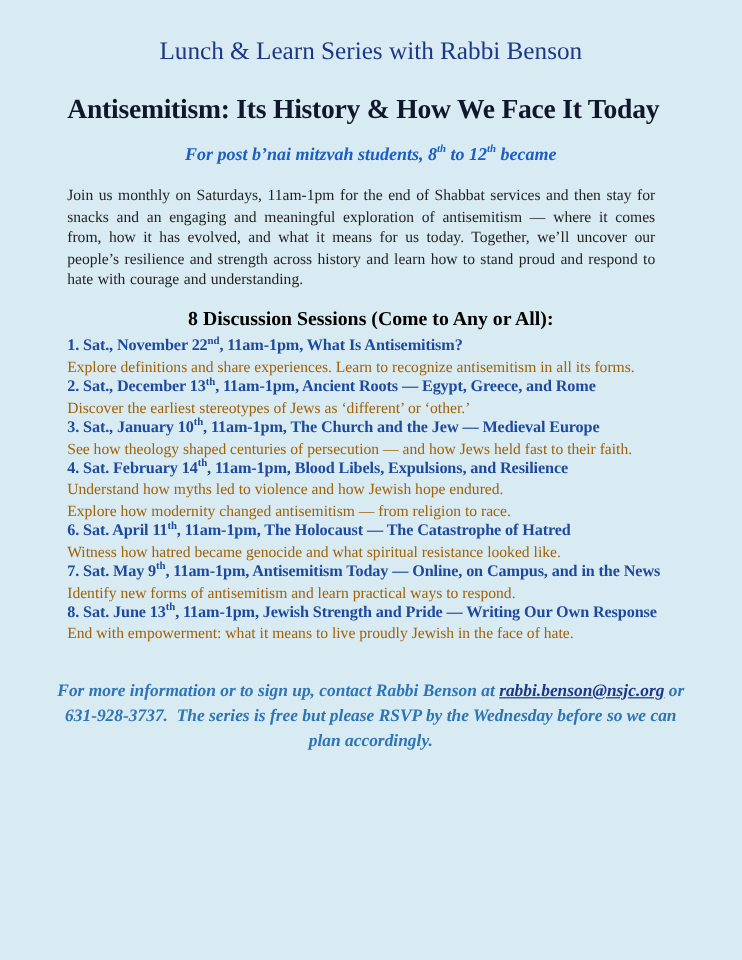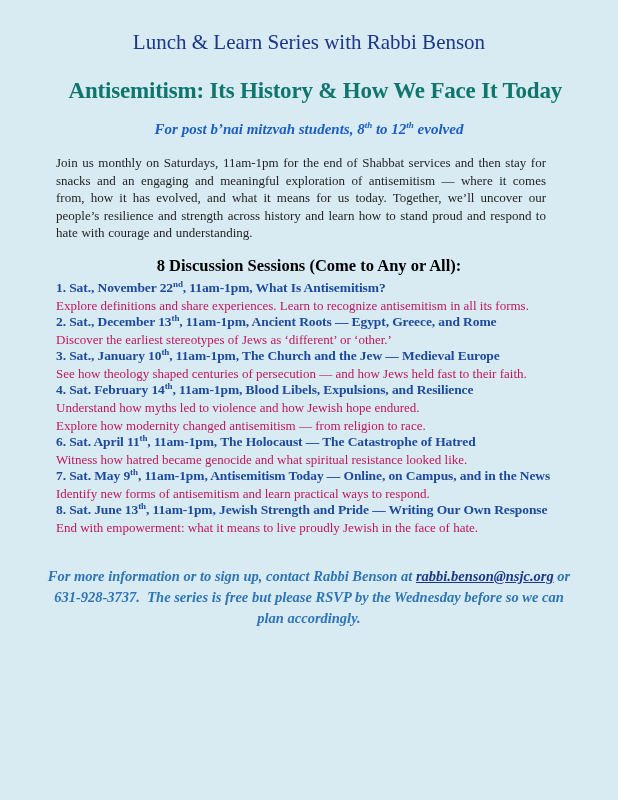--- a/index.html
+++ b/index.html
@@ -20,24 +20,24 @@
   }
   .title1 {
     margin: 0;
     text-align: center;
     font-size: 21px;
     font-weight: normal;
     color: #1b3787;
   }
   .title2 {
     margin: 23px 0 0 0;
-    text-align: right;
+    text-align: left;
     font-size: 23px;
     font-weight: bold;
-    color: #0f766e;
+    color: #0f172a;
     letter-spacing: -0.2px;
   }
   .subtitle {
     margin-top: 17px;
     text-align: center;
     font-size: 15px;
     font-weight: bold;
     font-style: italic;
     color: #1b5ec4;
   }
@@ -67,21 +67,21 @@
   }
   .session-title {
     font-size: 13.5px;
     font-weight: bold;
     color: #1d4a9d;
     letter-spacing: -0.1px;
   }
   .session-desc {
     margin-top: 2px;
     font-size: 13px;
-    color: #be185d;
+    color: #a16207;
   }
   .footer {
     margin: 30px -16px 0 -16px;
     text-align: center;
     font-size: 14.5px;
     font-weight: bold;
     font-style: italic;
     color: #2e75b6;
     line-height: 21px;
   }
@@ -93,21 +93,21 @@
 </style>
 </head>
 <body>
 
 <div class="flyer">
 
   <h1 class="title1">Lunch &amp; Learn Series with Rabbi Benson</h1>
 
   <h1 class="title2">Antisemitism: Its History &amp; How We Face It Today</h1>
 
-  <div class="subtitle"><span>For post b’nai mitzvah students, 8</span><sup>th</sup><span> to 12</span><sup>th</sup><span> evolved</span></div>
+  <div class="subtitle"><span>For post b’nai mitzvah students, 8</span><sup>th</sup><span> to 12</span><sup>th</sup><span> became</span></div>
 
   <p class="intro">Join us monthly on Saturdays, 11am-1pm for the end of Shabbat services and then stay for snacks and an engaging and meaningful exploration of antisemitism — where it comes from, how it has evolved, and what it means for us today. Together, we’ll uncover our people’s resilience and strength across history and learn how to stand proud and respond to hate with courage and understanding.</p>
 
   <h2 class="sessions-heading">8 Discussion Sessions (Come to Any or All):</h2>
 
   <div class="sessions">
 
     <div class="session">
       <div class="session-title"><span>1. Sat., November 22</span><sup>nd</sup><span>, 11am-1pm, What Is Antisemitism?</span></div>
       <div class="session-desc">Explore definitions and share experiences. Learn to recognize antisemitism in all its forms.</div>

